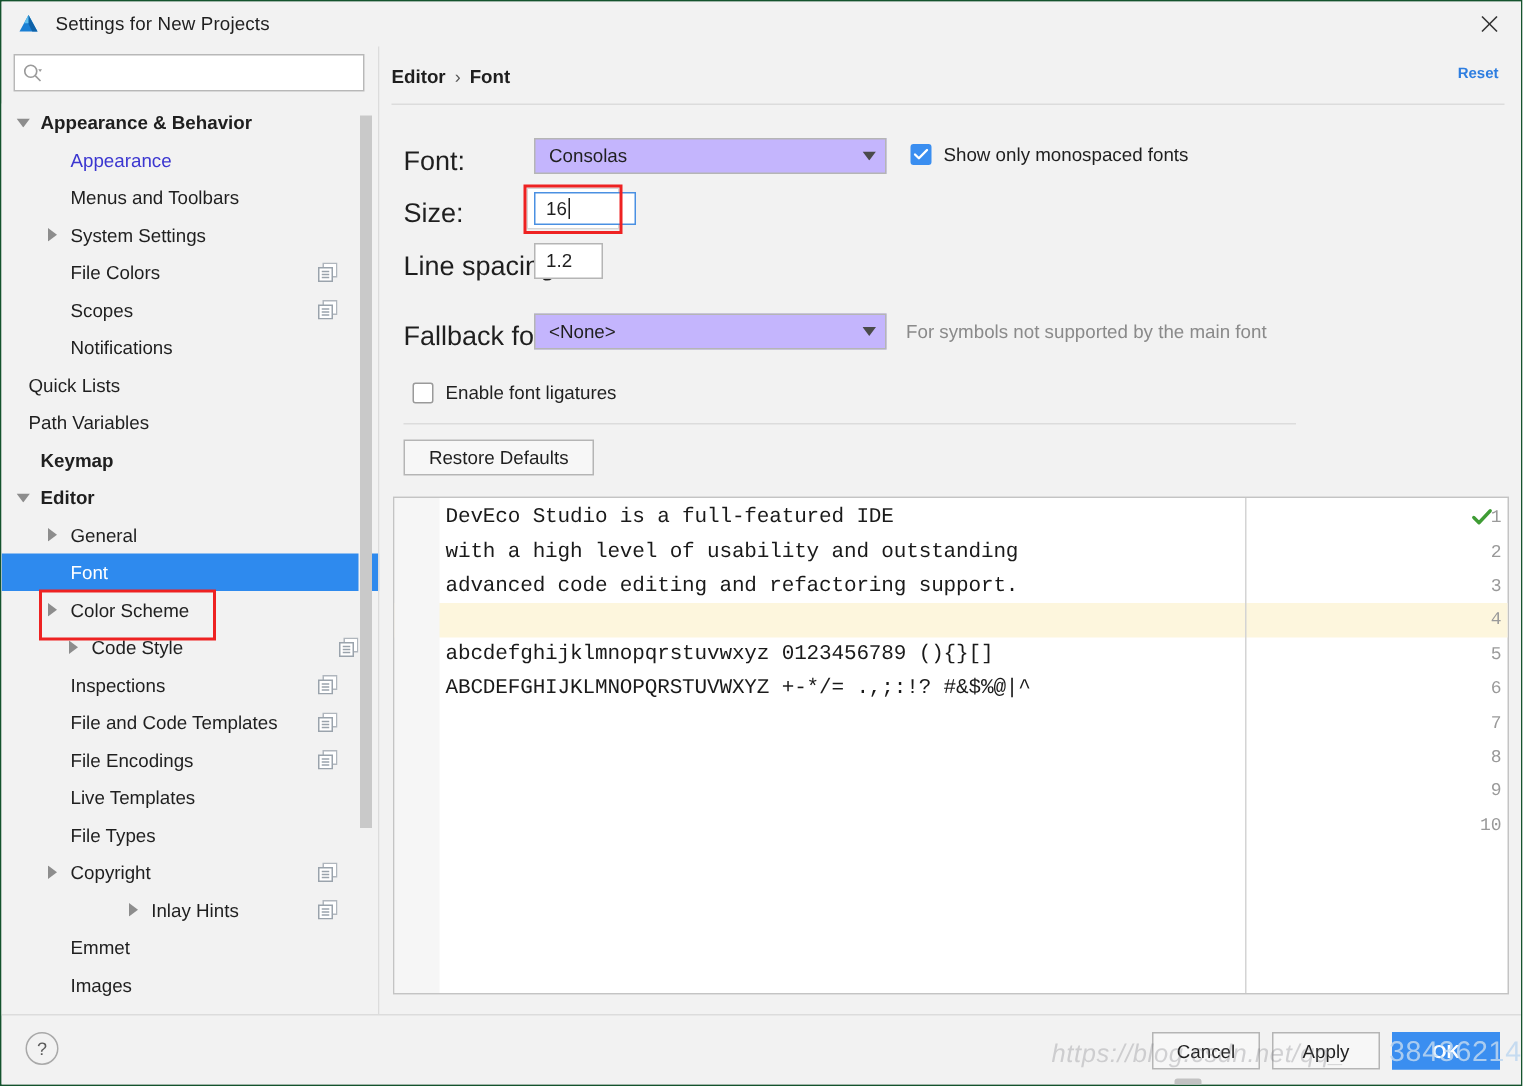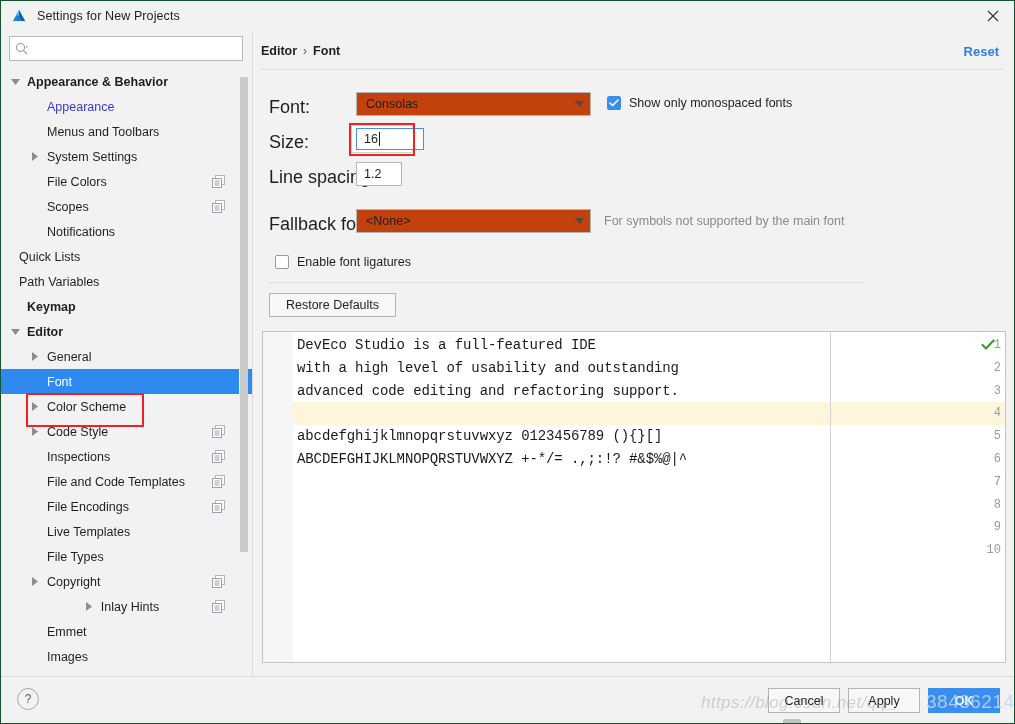--- a/index.html
+++ b/index.html
@@ -97,31 +97,31 @@
     background: #f2f2f2;
   }
   .breadcrumb {
     position: absolute; left: 8px; top: 13px;
     font-size: 12.5px; font-weight: bold; color: #1f1f1f;
     display: flex; align-items: center; gap: 6px;
   }
   .bc-sep { font-weight: normal; color: #555; font-size: 12px; }
   .reset-link {
     position: absolute; right: 17px; top: 13px;
-    font-size: 13px; font-weight: bold; color: #2e7ee0; cursor: pointer;
+    font-size: 10px; font-weight: bold; color: #2e7ee0; cursor: pointer;
   }
   .hr-top {
     position: absolute; left: 8px; top: 38px; width: 742px; height: 1px;
     background: #dcdcdc;
   }
   .flabel {
     position: absolute; font-size: 18px; color: #1f1f1f;
   }
   .combo {
-    position: absolute; background: #c2410c; border: 1px solid #b5b5b5;
+    position: absolute; background: #c4b5fd; border: 1px solid #b5b5b5;
     height: 24px; display: flex; align-items: center; cursor: pointer;
   }
   .combo .cval { padding-left: 9px; font-size: 12.5px; color: #1f1f1f; flex: 1; }
   .combo .carrow {
     width: 22px; display: flex; align-items: center; justify-content: center;
   }
   .tbox {
     position: absolute; background: #fff; border: 1px solid #b5b5b5;
     height: 24px; display: flex; align-items: center;
   }
@@ -354,21 +354,21 @@
           <span class="label" style="margin-left: 6px;">Font</span>
         </div>
         <div class="tree-row" style="padding-left: 28px;">
           <span class="arrow">
             <svg width="6" height="9" viewBox="0 0 6 9">
               <path d="M0 0 L6 4.5 L0 9 Z" fill="#8d8d8d"></path>
             </svg>
           </span>
           <span class="label" style="margin-left: 6px;">Color Scheme</span>
         </div>
-        <div class="tree-row" style="padding-left: 28px;">
+        <div class="tree-row" style="padding-left: 28px; margin-left: 14px;">
           <span class="arrow">
             <svg width="6" height="9" viewBox="0 0 6 9">
               <path d="M0 0 L6 4.5 L0 9 Z" fill="#8d8d8d"></path>
             </svg>
           </span>
           <span class="label" style="margin-left: 6px;">Code Style</span>
           <span class="copyicon"><svg width="13" height="13" viewBox="0 0 13 13">
               <rect x="3.5" y="0.5" width="9" height="9" fill="#fff" stroke="#b0b6bd" stroke-width="1"></rect>
               <rect x="0.5" y="3.5" width="9" height="9" fill="#fff" stroke="#9aa3ac" stroke-width="1"></rect>
               <line x1="2.5" y1="6" x2="7.5" y2="6" stroke="#9aa3ac" stroke-width="1"></line>

